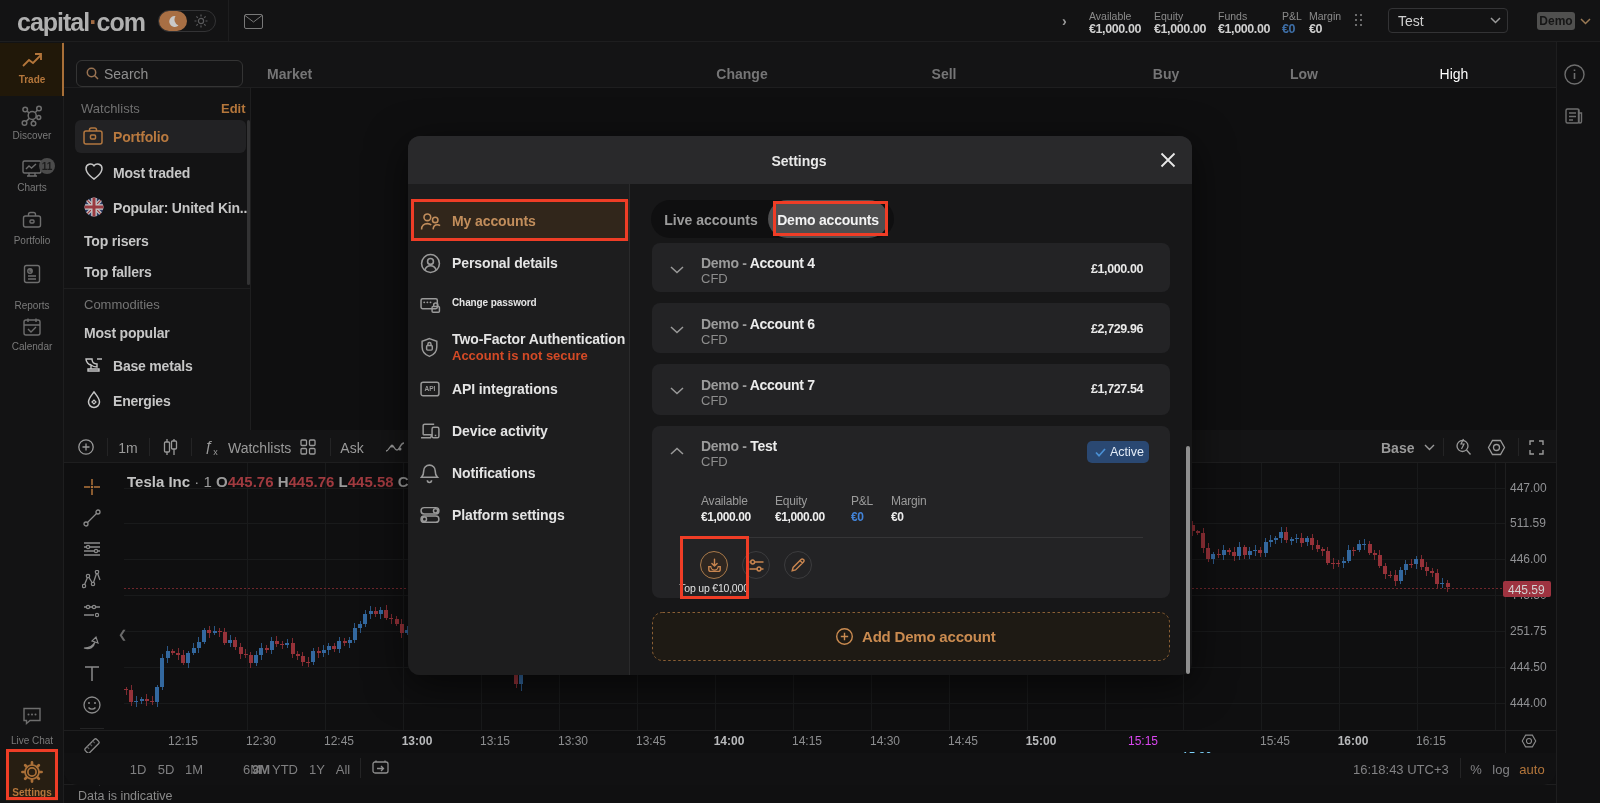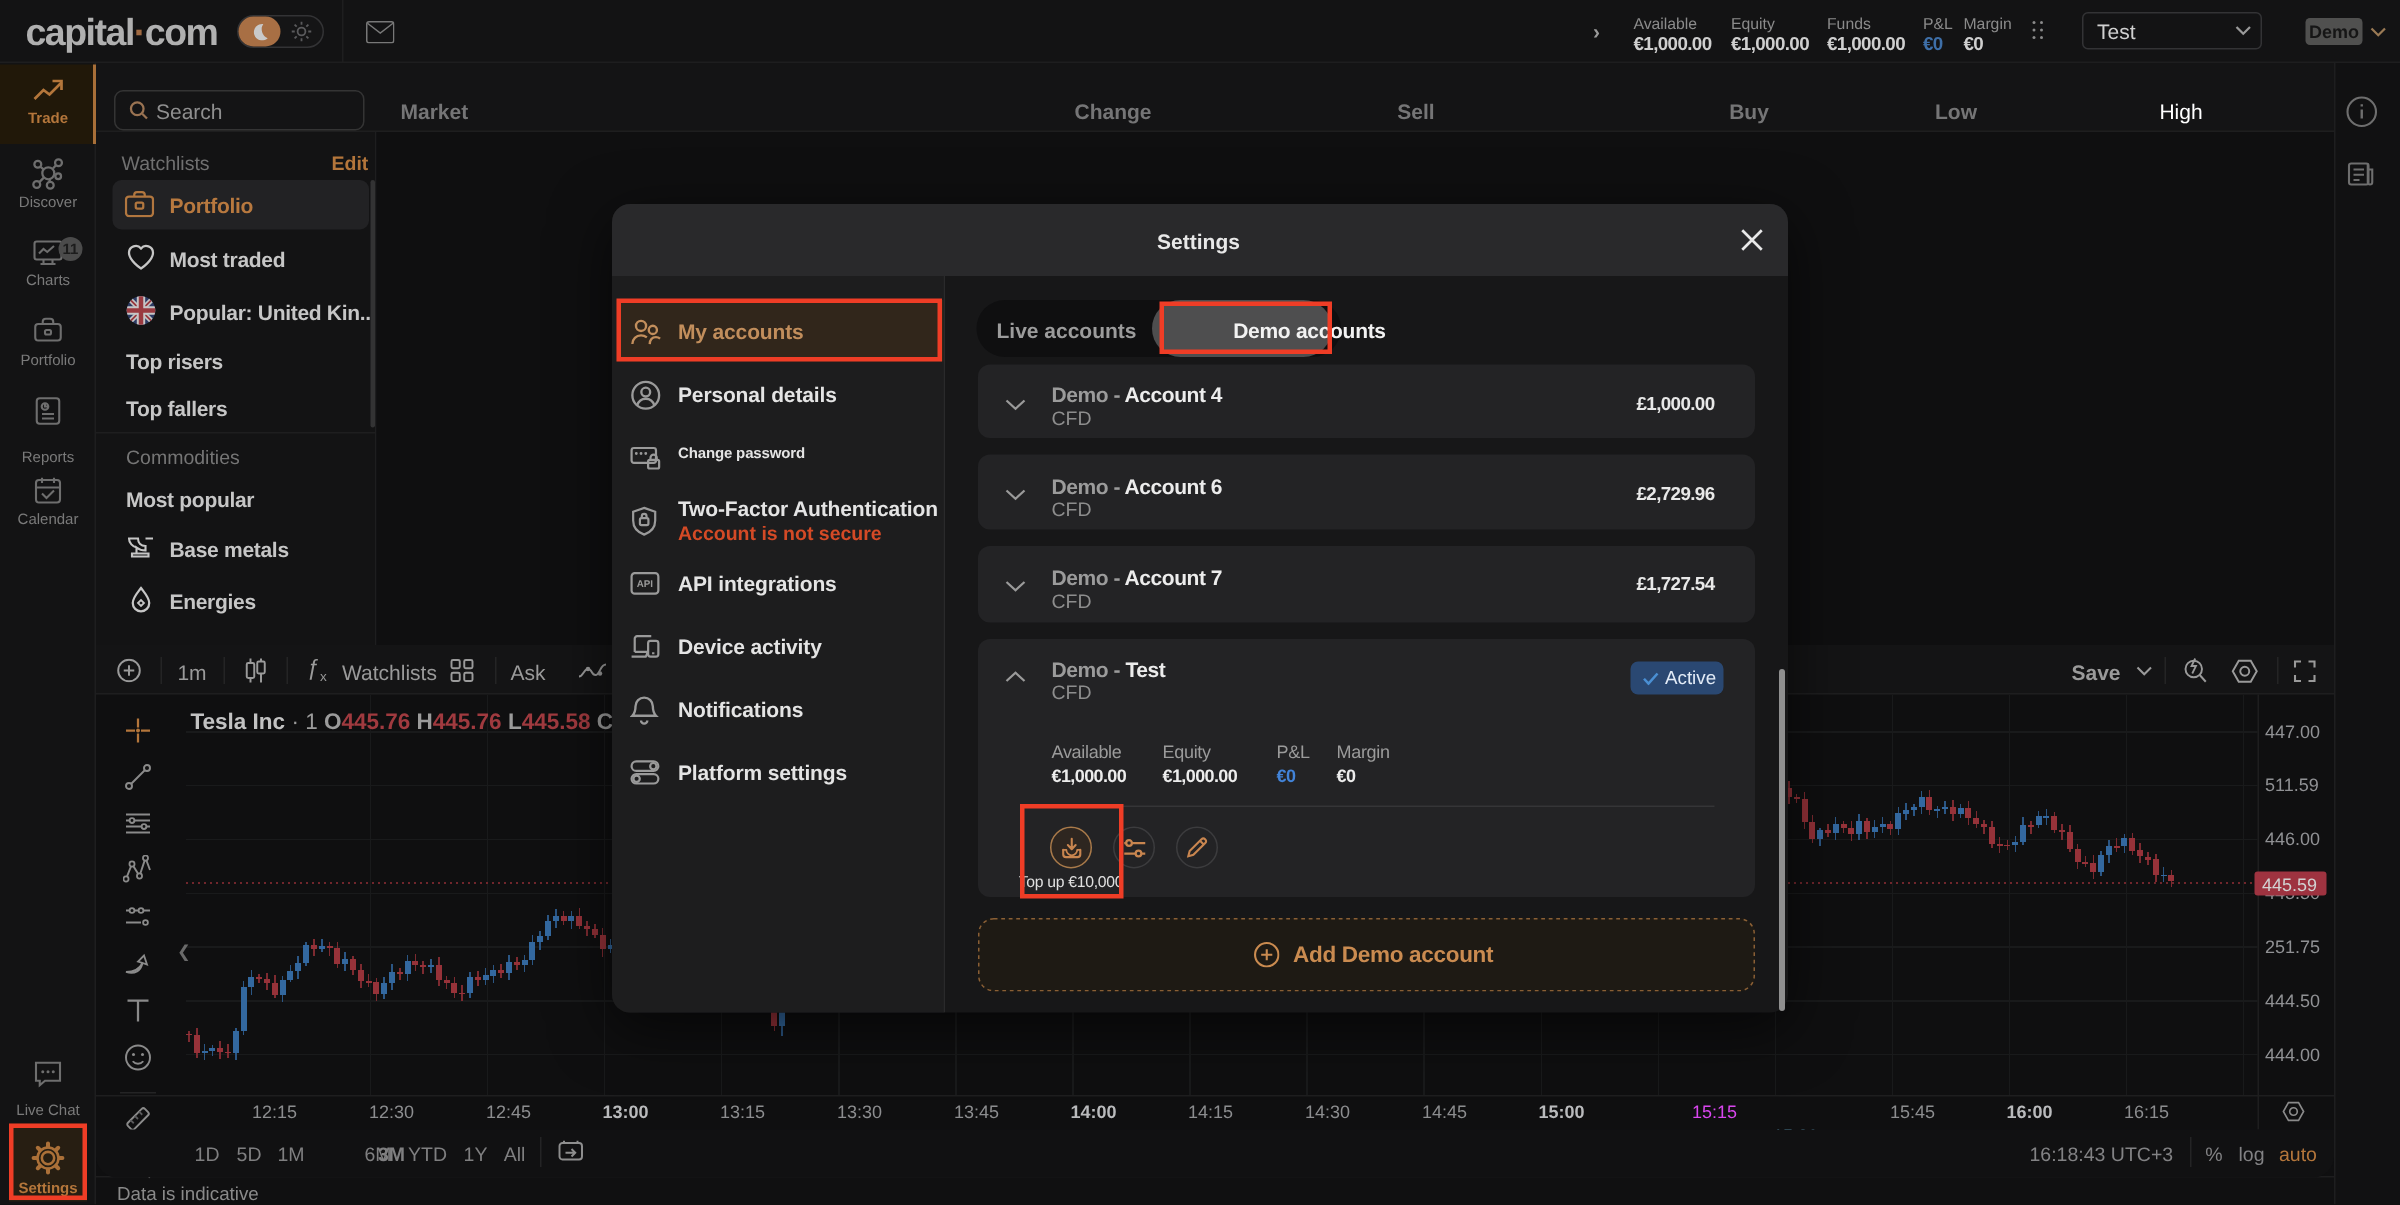--- a/index.html
+++ b/index.html
@@ -222,21 +222,21 @@
       <rect x="9.5" y="9.5" width="5.5" height="5.5" rx="1"></rect>
     </g>
   </svg>
 <div class="abs" style="left:330px;top:438px;width:1px;height:18px;background:#242425;"></div>
 <div class="txt" style="left:352px;top:440px;transform:translateX(-50%);font-size:14px;color:#9a9a9a;font-weight:400;">Ask</div>
 <svg class="abs" style="left:385px;top:440px" width="24" height="14" viewBox="0 0 24 14">
     <path d="M1 11c3 0 3-5 6-5s2 4 5 4 3-7 7-7" fill="none" stroke="#9a9a9a" stroke-width="1.3"></path>
     <circle cx="7" cy="6" r="1.5" fill="#9a9a9a"></circle>
     <circle cx="15" cy="9" r="1.5" fill="#9a9a9a"></circle>
   </svg>
-<div class="txt" style="left:1381px;top:440px;font-size:14px;color:#9a9a9a;font-weight:700;">Save</div>
+<div class="txt" style="left:1381px;top:440px;font-size:14px;color:#9a9a9a;font-weight:700;">Base</div>
 <svg class="abs" style="left:1424px;top:444px" width="11" height="7" viewBox="0 0 11 7">
     <path d="M1 1l4.5 4.5L10 1" fill="none" stroke="#9a9a9a" stroke-width="1.4"></path>
   </svg>
 <div class="abs" style="left:1443px;top:438px;width:1px;height:18px;background:#242425;"></div>
 <svg class="abs" style="left:1455px;top:438px" width="17" height="18" viewBox="0 0 17 18">
     <g fill="none" stroke="#9a9a9a" stroke-width="1.3">
       <circle cx="7.5" cy="8" r="5.5"></circle>
       <path d="M11.5 12l4 4.5"></path>
       <path d="M8.5 1L6 6h3l-2.5 5" stroke-width="1.2"></path>
     </g>
@@ -968,21 +968,21 @@
       <rect x="1" y="10.5" width="17" height="6" rx="3"></rect>
       <circle cx="4.2" cy="13.5" r="2"></circle>
     </g>
   </svg>
 <div class="txt" style="left:452px;top:507px;font-size:14px;color:#e4e4e4;font-weight:700;letter-spacing:-0.1px;">Platform settings</div>
 <div class="txt" style="left:452px;top:348px;font-size:13px;color:#d44a26;font-weight:700;">Account is not secure</div>
 <div class="abs" style="left:411px;top:199px;width:217px;height:42px;border:3px solid #ef3d26;"></div>
 <div class="abs" style="left:651px;top:200px;width:243px;height:38px;background:#0f0f10;border-radius:19px;"></div>
 <div class="txt" style="left:711px;top:212px;transform:translateX(-50%);font-size:14px;color:#9c9c9c;font-weight:700;">Live accounts</div>
 <div class="abs" style="left:768px;top:200px;width:120px;height:38px;background:#4e4e4f;border-radius:19px;"></div>
-<div class="txt" style="left:828px;top:212px;transform:translateX(-50%);font-size:14px;color:#f2f2f2;font-weight:700;letter-spacing:-0.2px;margin-left:45px;">Demo accounts</div>
+<div class="txt" style="left:828px;top:212px;transform:translateX(-50%);font-size:14px;color:#f2f2f2;font-weight:700;letter-spacing:-0.2px;">Demo accounts</div>
 <div class="abs" style="left:773px;top:201px;width:115px;height:35px;border:3px solid #ef3d26;"></div>
 <div class="abs" style="left:652px;top:243px;width:518px;height:49px;background:#232325;border-radius:8px;"></div>
 <svg class="abs" style="left:670px;top:266px" width="14" height="8" viewBox="0 0 14 8">
     <path d="M1 1l6 5.5L13 1" fill="none" stroke="#9a9a9a" stroke-width="1.5"></path>
   </svg>
 <div class="txt" style="left:701px;top:255px;font-size:14px;letter-spacing:-0.3px;"><span style="color:#9b9b9b;font-weight:700;">Demo - </span><span style="color:#ececec;font-weight:700;">Account 4</span></div>
 <div class="txt" style="left:701px;top:271px;font-size:13px;color:#8d8d8d;font-weight:400;">CFD</div>
 <div class="txt" style="right:457px;top:262px;font-size:12.5px;letter-spacing:-0.4px;color:#e8e8e8;font-weight:700;">£1,000.00</div>
 <div class="abs" style="left:652px;top:303px;width:518px;height:50px;background:#232325;border-radius:8px;"></div>
 <svg class="abs" style="left:670px;top:326px" width="14" height="8" viewBox="0 0 14 8">

